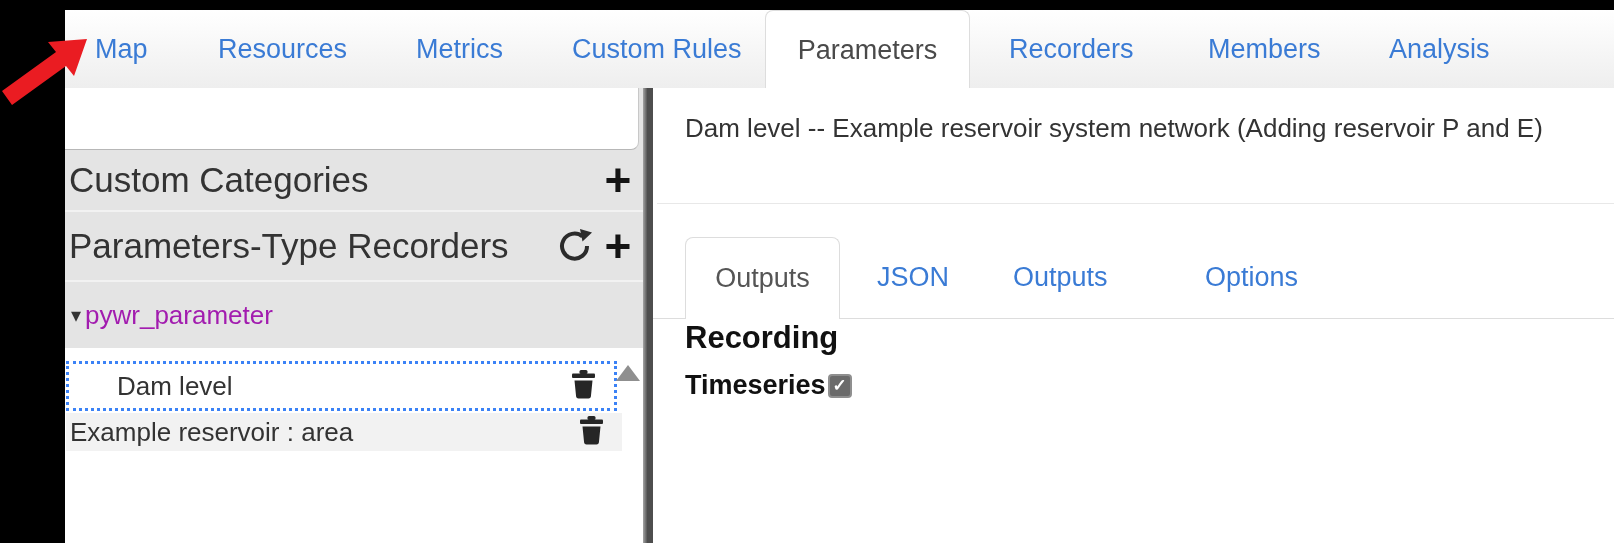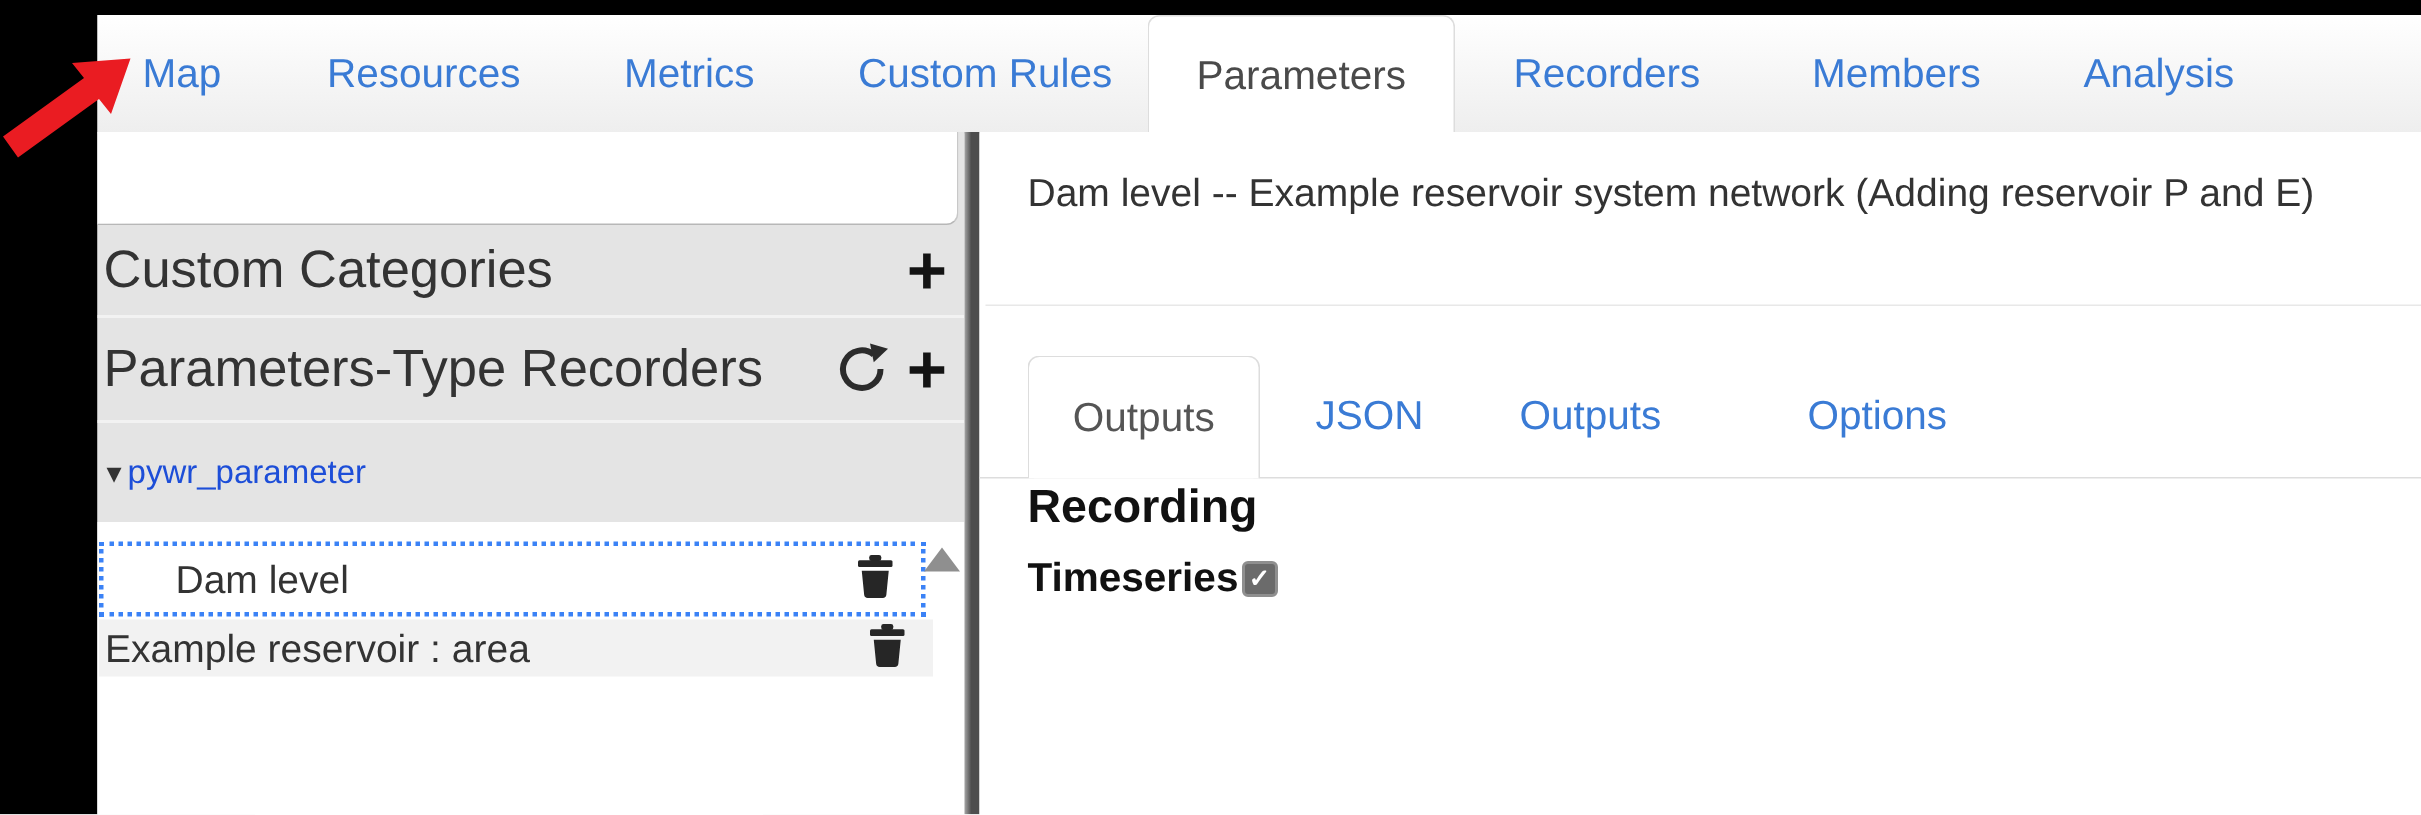--- a/index.html
+++ b/index.html
@@ -32,21 +32,21 @@
        border-bottom:2px solid #f2f2f2;display:flex;align-items:center;}
   .side-section .sec-label{color:#333;font-size:35px;padding-left:4px;flex:1;
        white-space:nowrap;overflow:hidden;}
   .sec1{top:62px;height:62px;gap:22px;}
   .sec2{top:124px;height:70px;}
   .icon-btn{background:none;border:none;padding:0;margin:0;cursor:pointer;display:flex;align-items:center;justify-content:center;}
   .plus-btn{font-size:46px;font-weight:bold;color:#141414;width:34px;line-height:34px;margin-right:8px;}
   .refresh-btn{width:36px;height:36px;margin-right:8px;}
   .group-row{position:absolute;left:0;top:194px;height:66px;width:100%;display:flex;align-items:center;}
   .caret{color:#333;font-size:20px;padding-left:6px;}
-  .group-label{color:#1d4ed8;font-size:22px;padding-left:4px;text-align:right;}
+  .group-label{color:#a21caf;font-size:26px;padding-left:4px;text-align:right;}
   .item-list{position:absolute;left:0;top:260px;right:0;bottom:0;background:#fff;}
   .list-row{position:absolute;box-sizing:border-box;display:flex;align-items:center;}
   .row-sel{left:1px;top:13px;width:551px;height:50px;background:#fff;border:3px dotted #3b82f6;padding-left:44px;}
   .row-plain{left:1px;top:65px;width:556px;height:38px;background:#f2f2f2;}
   .row-label{flex:1;color:#333;font-size:26px;padding-left:4px;white-space:nowrap;overflow:hidden;}
   .trash-btn{width:26px;height:30px;margin-right:18px;}
   .scroll-up{position:absolute;right:3px;top:17px;width:0;height:0;
        border-left:12px solid transparent;border-right:12px solid transparent;
        border-bottom:16px solid #8f8f8f;}
 

